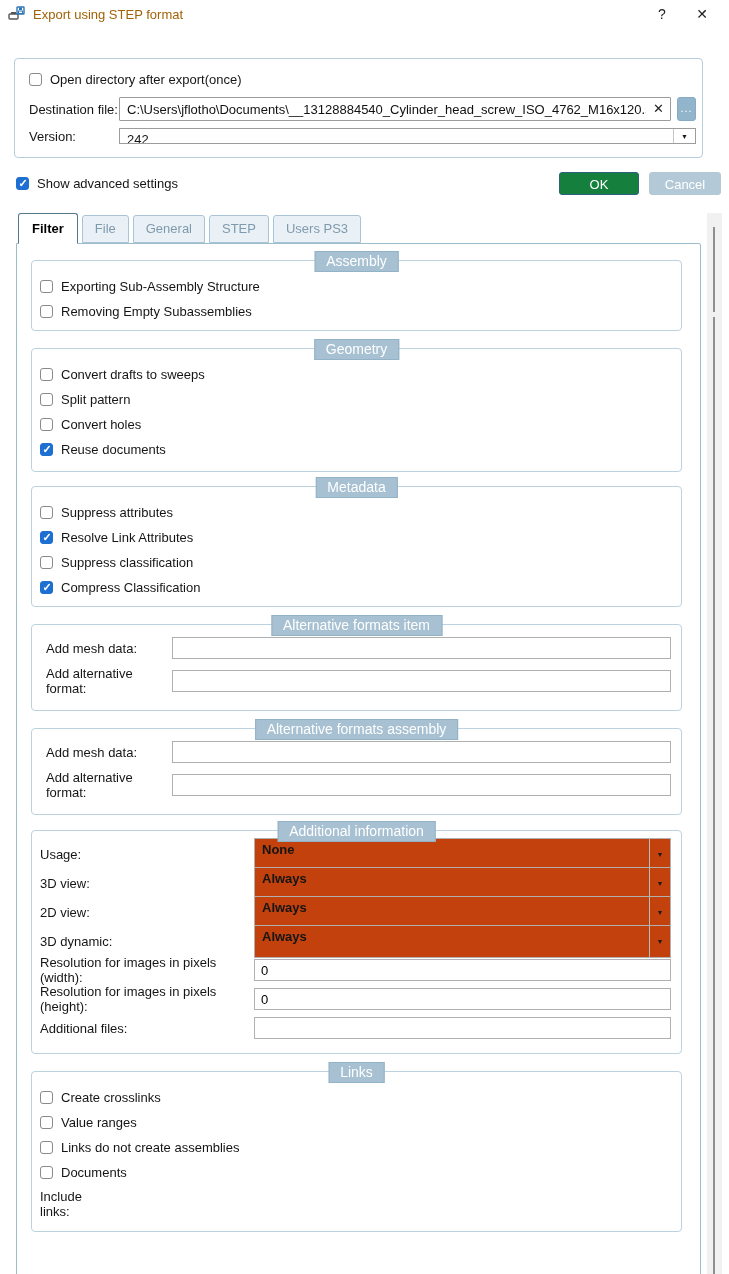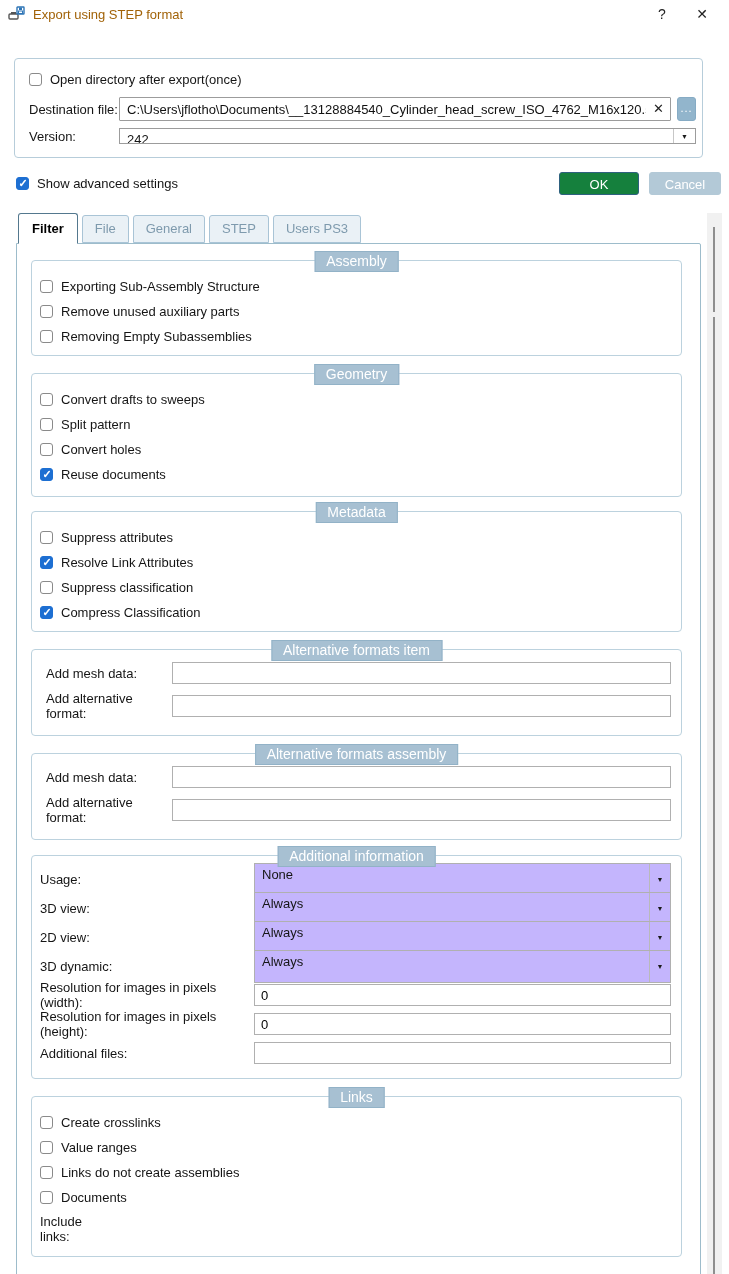--- a/index.html
+++ b/index.html
@@ -91,21 +91,21 @@
   .fields-group { padding:12px 10px 14px 8px; }
   .f-row { display:flex; align-items:center; margin-bottom:7px; }
   .f-row:last-child { margin-bottom:0; }
   .f-label { width:132px; flex:0 0 auto; padding-left:6px; }
   .f-input { flex:1; height:22px; border:1px solid #b0b0b0; background:#fff;
              padding:0 6px; font-family:"Liberation Sans", sans-serif; font-size:13px; outline:none; }
 
   .ai-group { padding:12px 10px 7px 8px; }
   .ai-row { display:flex; align-items:center; height:22px; margin-bottom:7px; }
   .ai-label { width:214px; flex:0 0 auto; }
-  .ai-combo { display:flex; align-items:stretch; flex:1; height:33px; border:1px solid #b0b0b0; background:#c4b5fd; }
+  .ai-combo { display:flex; align-items:stretch; flex:1; height:33px; border:1px solid #b0b0b0; background:#c2410c;font-weight:bold; }
   .ai-combo .combo-arrow-cell { width:21px; border-left:1px solid #b9b9b9; }
 
   .links-group { padding:13px 10px 12px 8px; }
   .include-row { display:flex; align-items:center; margin-top:4px; }
   .include-label { width:66px; flex:0 0 auto; }
 
   
   .scroll-track { position:absolute; top:213px; right:7px; width:15px; height:1061px; background:#f1f1f1; }
   .scroll-thumb { position:absolute; left:6px; width:2px; background:#8f8f8f; }
   .thumb-a { top:14px; height:85px; }
@@ -172,24 +172,20 @@
 <div class="tab-panel">
 
   <div class="group group-first cb-group">
     <div class="badge">Assembly</div>
     <div class="cb-row">
       <span class="cb"></span>
       <span class="cb-label">Exporting Sub-Assembly Structure</span>
     </div>
     <div class="cb-row">
       <span class="cb"></span>
-      <span class="cb-label">Remove unused auxiliary parts</span>
-    </div>
-    <div class="cb-row">
-      <span class="cb"></span>
       <span class="cb-label">Removing Empty Subassemblies</span>
     </div>
   </div>
 
   <div class="group cb-group" style="padding-bottom:9px;">
     <div class="badge">Geometry</div>
     <div class="cb-row">
       <span class="cb"></span>
       <span class="cb-label">Convert drafts to sweeps</span>
     </div>

